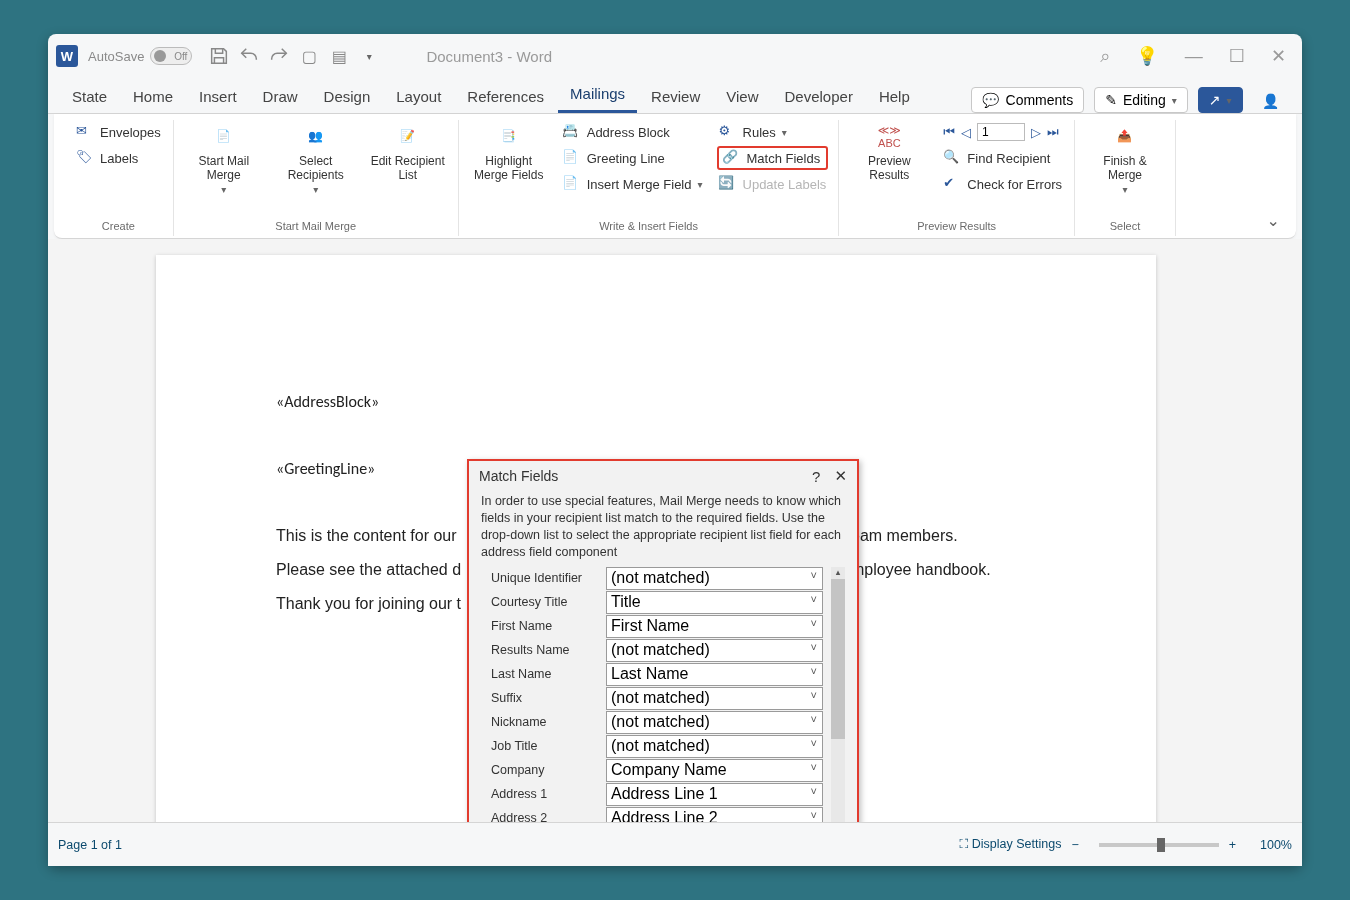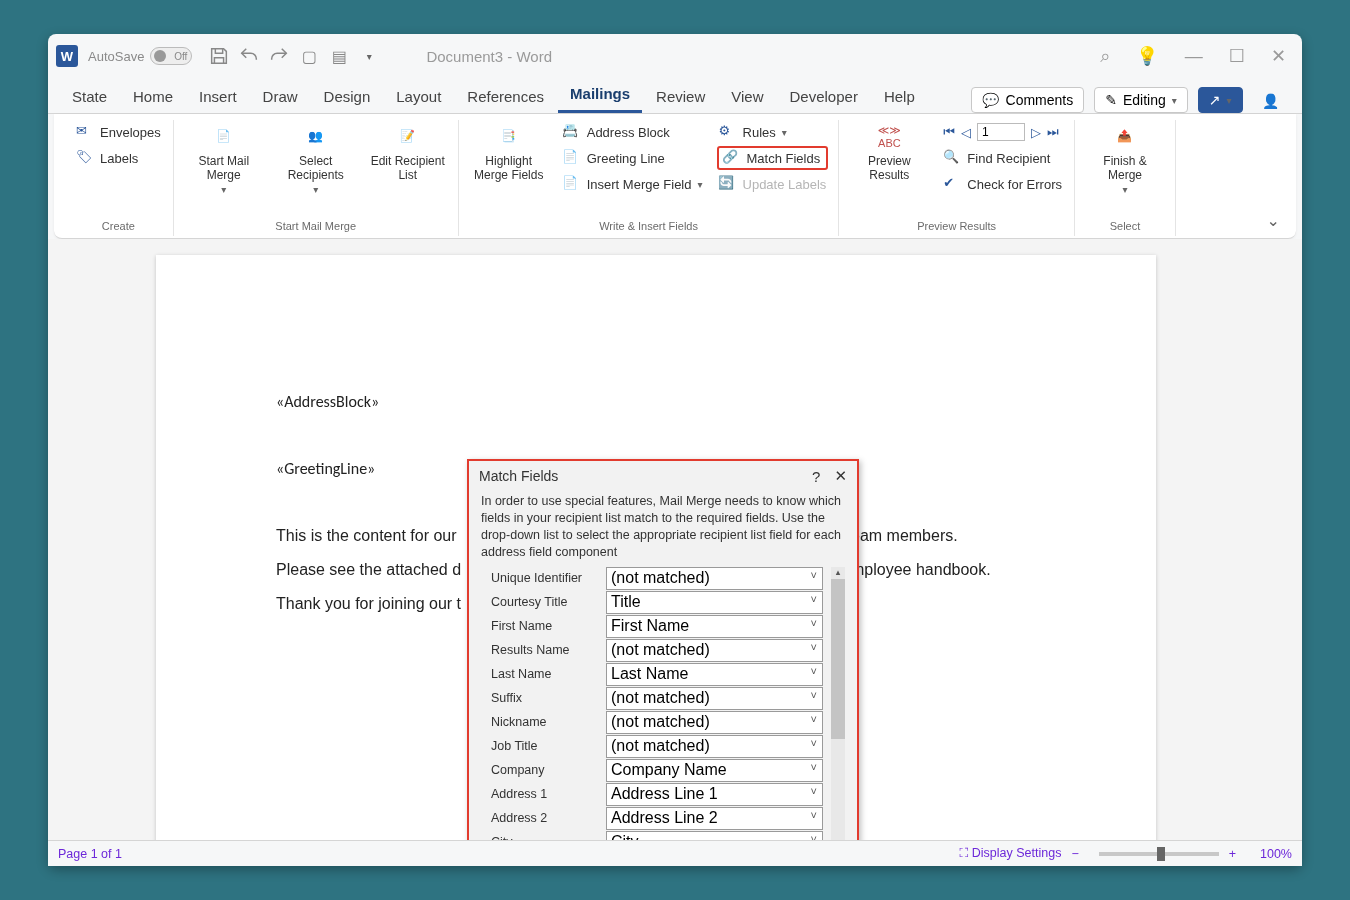--- a/index.html
+++ b/index.html
@@ -17,21 +17,21 @@
   .toggle .knob{width:12px;height:12px;border-radius:50%;background:#999;position:absolute;left:3px;}
   .toggle .off{font-size:10px;position:absolute;right:4px;color:#888;}
   .qat-icon{width:22px;height:22px;margin:0 4px;color:#888;display:flex;align-items:center;justify-content:center;}
   .doc-title{margin-left:42px;font-size:15px;color:#9a9a9a;}
   .titlebar-spacer{flex:1;}
   .titlebar-right{display:flex;gap:26px;align-items:center;color:#9a9a9a;padding-right:8px;}
   .titlebar-right .tbtn{font-size:18px;}
   
   .tabs{height:36px;display:flex;align-items:flex-end;padding:0 12px;gap:2px;border-bottom:1px solid #d5d5d5;}
   .tab{padding:6px 12px 8px;font-size:15px;color:#444;cursor:pointer;}
-  .tab.active{color:#1a3e6e;border-bottom:3px solid #2b579a;font-weight:700;}
+  .tab.active{color:#1a3e6e;border-bottom:3px solid #2b579a;font-weight:400;}
   .tabs-spacer{flex:1;}
   .tab-btn{border:1px solid #c8c8c8;border-radius:4px;padding:4px 10px;font-size:14px;display:flex;align-items:center;gap:6px;margin-left:8px;background:#fff;}
   .tab-btn.share{background:#2b579a;color:#fff;border-color:#2b579a;}
   
   .ribbon{background:#fff;border-bottom:1px solid #d5d5d5;display:flex;padding:6px 10px 2px;border-radius:0 0 8px 8px;margin:0 6px;box-shadow:0 1px 3px rgba(0,0,0,.06);}
   .group{display:flex;flex-direction:column;align-items:center;padding:0 10px;border-right:1px solid #e4e4e4;}
   .group:last-child{border-right:none;}
   .group-content{display:flex;align-items:flex-start;gap:12px;min-height:98px;}
   .group-label{font-size:11px;color:#6b6b6b;padding:2px 0 4px;}
   .vbtn{display:flex;flex-direction:column;align-items:center;gap:2px;width:80px;text-align:center;font-size:12px;color:#333;}
@@ -60,21 +60,21 @@
   .frow{display:flex;align-items:center;margin-bottom:1px;}
   .flabel{width:155px;font-size:12.5px;padding-left:10px;}
   .fsel{flex:1;border:1px solid #9a9a9a;background:#fff;font-size:16px;padding:1.5px 4px;appearance:none;}
   .fsel-wrap{position:relative;flex:1;}
   .fsel-wrap::after{content:"˅";position:absolute;right:6px;top:2px;font-size:11px;color:#555;pointer-events:none;}
   .scrollbar{width:14px;background:#e8e8e8;margin-left:4px;position:relative;}
   .scrollbar .thumb{position:absolute;left:0;right:0;top:12px;height:160px;background:#c4c4c4;}
   .scrollbar .arrow{position:absolute;left:0;right:0;height:12px;text-align:center;font-size:9px;color:#555;}
   .scrollbar .arrow.up{top:0;}
   
-  .statusbar{height:26px;border-top:1px solid #d5d5d5;display:flex;align-items:center;padding:0 10px;font-size:12.5px;color:#6d28d9;background:#f6f7f8;}
+  .statusbar{height:44px;border-top:1px solid #d5d5d5;display:flex;align-items:center;padding:0 10px;font-size:12.5px;color:#0c4a6e;background:#f6f7f8;}
   .statusbar .sp{flex:1;}
   .zoom-slider{width:120px;height:4px;background:#c8c8c8;position:relative;margin:0 10px;}
   .zoom-slider .zthumb{width:8px;height:14px;background:#666;position:absolute;left:58px;top:-5px;}
   svg{width:100%;height:100%;}
 </style>
 </head>
 <body>
 
 <div class="app">
 

